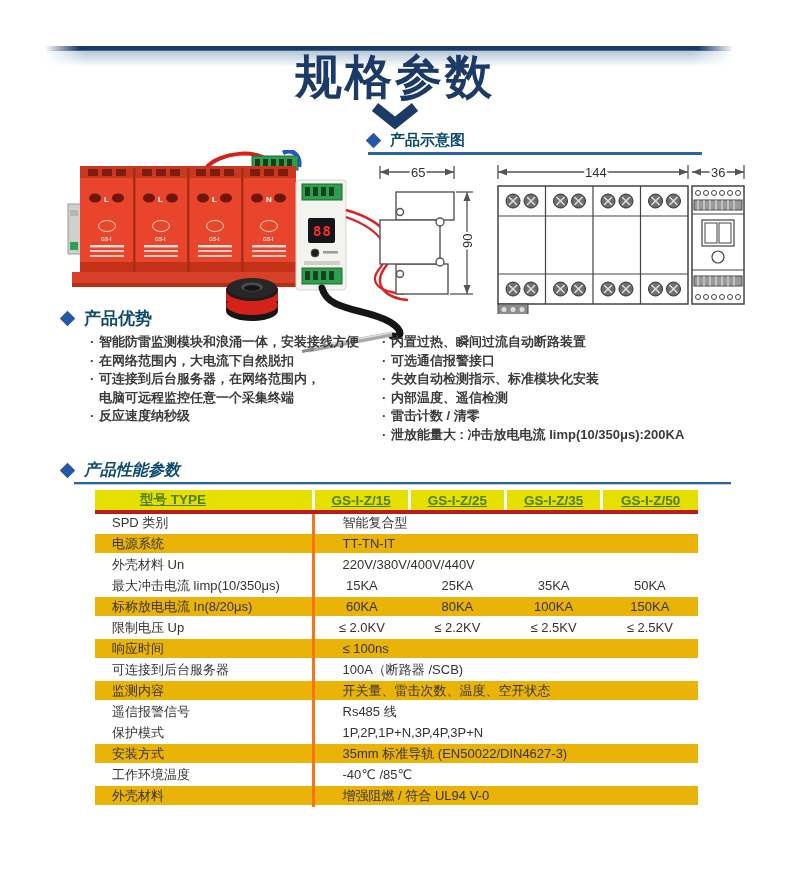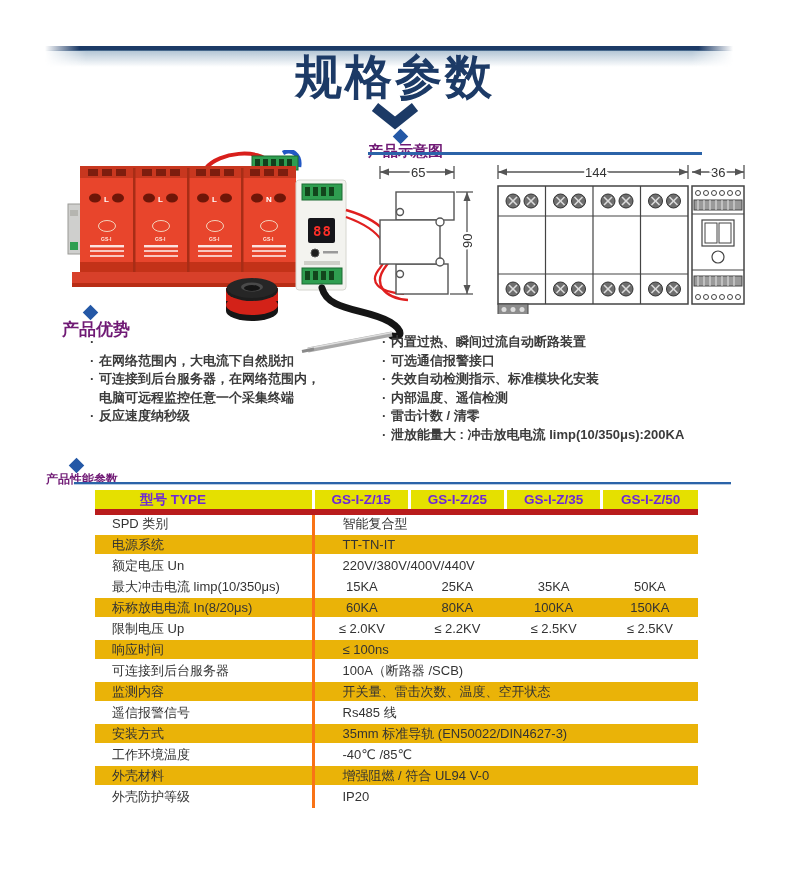--- a/index.html
+++ b/index.html
@@ -11,39 +11,39 @@
   
   .top-bar{ position:absolute; left:45px; top:0; width:688px; height:5px;
     background:linear-gradient(90deg, rgba(28,58,102,0), #1c3a66 5%, #1c3a66 95%, rgba(28,58,102,0)); }
   .top-fade{ position:absolute; left:45px; top:4px; width:688px; height:17px;
     background:linear-gradient(180deg, rgba(110,145,175,.55), rgba(255,255,255,0));
     -webkit-mask:linear-gradient(90deg,transparent,#000 6%,#000 94%,transparent); }
   .main-title{ position:absolute; top:0; left:0; width:100%; text-align:center;
     font-size:47px; font-weight:bold; color:#1c3a66; letter-spacing:3px; }
   .chevron{ position:absolute; left:369px; top:57px; }
   
-  .sec-head{ position:absolute; display:flex; align-items:center; font-weight:bold; color:#701a75;flex-direction:column; }
+  .sec-head{ position:absolute; display:flex; align-items:center; font-weight:bold; color:#0c4a6e; }
   .diamond{ width:11px; height:11px; background:#2458a6; transform:rotate(45deg); margin-right:11px; flex:0 0 auto; }
   .head-diagram{ left:368px; top:85px; font-size:15px; }
   .head-adv{ left:62px; top:261px; font-size:17px; }
-  .head-perf{ left:46px; top:414px; font-size:12px; }
+  .head-perf{ left:62px; top:414px; font-size:16px;font-style:italic; }
   .u-line{ position:absolute; height:3px; background:#2b63a8; }
   .u-diagram{ left:368px; top:106px; width:334px; }
   .u-perf{ left:74px; top:436px; width:657px; border-bottom:1px solid #b9cce2; }
   
   .adv-col{ position:absolute; top:287px; }
   .adv-left{ left:90px; width:290px; }
   .adv-right{ left:382px; width:400px; }
   .adv-item{ display:flex; font-size:13px; font-weight:600; color:#3b3b3b; line-height:18.5px; }
   .adv-bullet{ width:9px; flex:0 0 auto; }
   
   .perf-table{ position:absolute; left:95px; top:444px; width:603px; border-collapse:collapse;
     font-size:13px; color:#333; table-layout:fixed; }
-  .perf-table th{ background:#e5e000; color:#6d28d9; font-weight:bold; height:22px;
-    font-size:13.5px; border-right:3px solid #fff; border-bottom:6px solid #b91c1c; text-align:center; }
+  .perf-table th{ background:#e5e000; color:#4d7c0f; font-weight:bold; height:22px;
+    font-size:13.5px; border-right:3px solid #fff; border-bottom:4px solid #b91c1c; text-align:center;text-decoration:underline; }
   .perf-table th:first-child{ width:218px; text-align:left; padding-left:45px; }
   .perf-table th:last-child{ border-right:none; }
   .perf-table td{ height:21px; border-bottom:2px solid #fff; background:#fff; }
   .perf-table tr.grey td{ background:#eab308; }
   .perf-table td.lbl{ padding-left:17px; border-right:3px solid #f97316; }
   .perf-table td.val-span{ padding-left:28px; white-space:pre; }
   .perf-table td.val{ text-align:center; }
   
   .dim-label{ font:13px "Liberation Sans",sans-serif; fill:#333;
     paint-order:stroke; stroke:#fff; stroke-width:4px; }
@@ -358,20 +358,21 @@
   </svg>
 
   <div class="sec-head head-adv">
     <span class="diamond"></span>
     <span>产品优势</span>
   </div>
 
   <div class="adv-col adv-left" id="adv-left">
       <div class="adv-item">
         <span class="adv-bullet">·</span>
+        <span>智能防雷监测模块和浪涌一体，安装接线方便</span>
       </div>
       <div class="adv-item">
         <span class="adv-bullet">·</span>
         <span>在网络范围内，大电流下自然脱扣</span>
       </div>
       <div class="adv-item">
         <span class="adv-bullet">·</span>
         <span>可连接到后台服务器，在网络范围内，</span>
       </div>
       <div class="adv-item">
@@ -429,21 +430,21 @@
     <tbody id="perf-body">
         <tr>
           <td class="lbl">SPD 类别</td>
           <td class="val-span" colspan="4">智能复合型</td>
         </tr>
         <tr class="grey">
           <td class="lbl">电源系统</td>
           <td class="val-span" colspan="4">TT-TN-IT</td>
         </tr>
         <tr>
-          <td class="lbl">额定电压 Un</td>
+          <td class="lbl">外壳材料 Un</td>
           <td class="val-span" colspan="4">220V/380V/400V/440V</td>
         </tr>
         <tr>
           <td class="lbl">最大冲击电流 limp(10/350μs)</td>
           <td class="val">15KA</td>
           <td class="val">25KA</td>
           <td class="val">35KA</td>
           <td class="val">50KA</td>
         </tr>
         <tr class="grey">
@@ -469,32 +470,32 @@
           <td class="val-span" colspan="4">100A（断路器 /SCB)</td>
         </tr>
         <tr class="grey">
           <td class="lbl">监测内容</td>
           <td class="val-span" colspan="4">开关量、雷击次数、温度、空开状态</td>
         </tr>
         <tr>
           <td class="lbl">遥信报警信号</td>
           <td class="val-span" colspan="4">Rs485 线</td>
         </tr>
+        <tr>
+          <td class="lbl">保护模式</td>
+          <td class="val-span" colspan="4">1P,2P,1P+N,3P,4P,3P+N</td>
+        </tr>
         <tr class="grey">
           <td class="lbl">安装方式</td>
           <td class="val-span" colspan="4">35mm 标准导轨 (EN50022/DIN4627-3)</td>
         </tr>
         <tr>
           <td class="lbl">工作环境温度</td>
           <td class="val-span" colspan="4">-40℃ /85℃</td>
         </tr>
         <tr class="grey">
           <td class="lbl">外壳材料</td>
           <td class="val-span" colspan="4">增强阻燃 / 符合 UL94 V-0</td>
         </tr>
-        <tr>
-          <td class="lbl">外壳防护等级</td>
-          <td class="val-span" colspan="4">IP20</td>
-        </tr>
       </tbody>
   </table>
 
 </div>
 
 </body></html>

